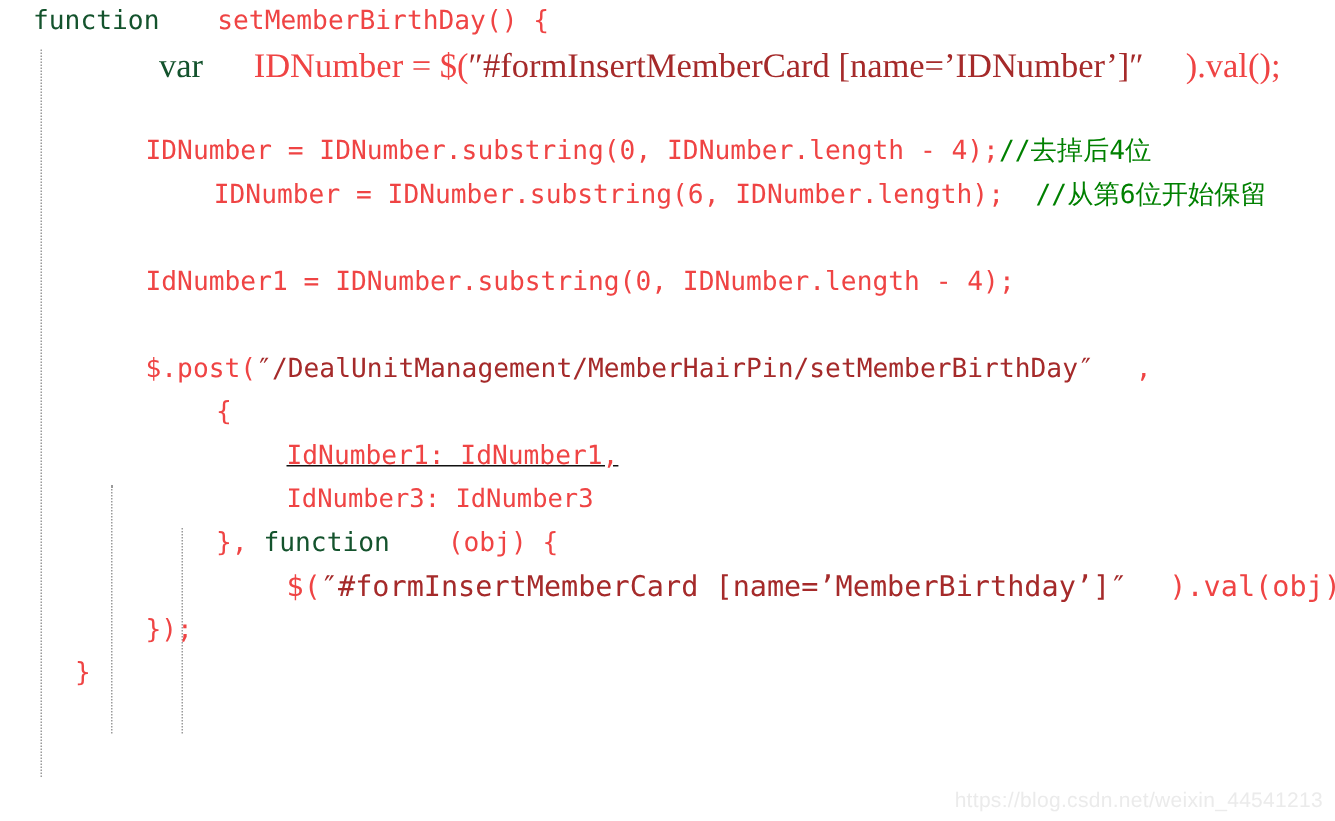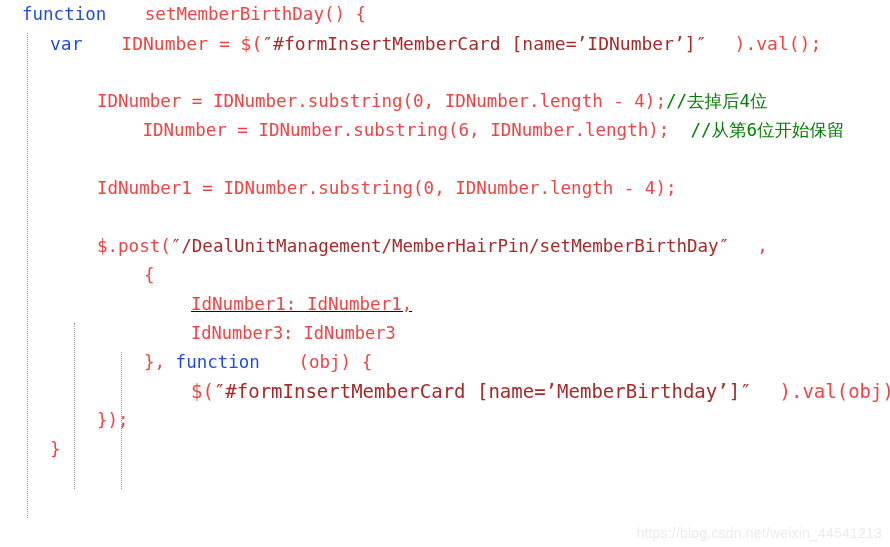--- a/index.html
+++ b/index.html
@@ -60,34 +60,34 @@
     position: absolute;
     right: 8px;
     bottom: 6px;
     font-family: "Liberation Sans", sans-serif;
     font-size: 14px;
     color: #ebebeb;
     letter-spacing: 0.2px;
     white-space: nowrap;
   }
 </style>
-<style>.kw{color:#1d4ed8;}.str{color:#a52a2a;}.com{color:#008000;}.plain{color:#ef4444;margin-left:28px;}#screenshot{background:#ffffff;}.watermark{color:#ebebeb;}</style></head>
+<style>.kw{color:#14532d;}.str{color:#a52a2a;}.com{color:#008000;}.plain{color:#ef4444;margin-left:28px;}#screenshot{background:#ffffff;}.watermark{color:#ebebeb;}</style></head>
 <body>
 
 <div id="screenshot">
 
   <div class="indent-guides">
       <div class="guide" style="left: 27px; top: 33px; height: 485px; border-color: rgb(154, 154, 154);"></div>
       <div class="guide" style="left: 74px; top: 323px; height: 166px; border-color: rgb(154, 154, 154);"></div>
       <div class="guide" style="left: 121px; top: 352px; height: 137px; border-color: rgb(154, 154, 154);"></div>
     </div>
 
   <div class="code">
       <div class="line" style="padding-left: 22px; height: 29px; line-height: 29px; font-size: 17.5px;"><span class="seg kw">function</span><span class="seg plain"> setMemberBirthDay() {</span></div>
-      <div class="line" style="padding-left: 50px; height: 29px; line-height: 29px; font-size: 18px;"><span class="seg kw">var</span><span class="seg plain"> IDNumber = $(</span><span class="seg str">″#formInsertMemberCard [name=’IDNumber’]″</span><span class="seg plain">).val();</span></div>
+      <div class="line" style="padding-left: 106px; height: 29px; line-height: 29px; font-size: 23px; font-family: Liberation Serif, serif;"><span class="seg kw">var</span><span class="seg plain"> IDNumber = $(</span><span class="seg str">″#formInsertMemberCard [name=’IDNumber’]″</span><span class="seg plain">).val();</span></div>
       <div class="line" style="padding-left: 69px; height: 29px; line-height: 29px; font-size: 17.5px;">&nbsp;</div>
       <div class="line" style="padding-left: 69px; height: 29px; line-height: 29px; font-size: 17.5px;"><span class="seg plain">IDNumber = IDNumber.substring(0, IDNumber.length - 4);</span><span class="seg com">//去掉后4位</span></div>
       <div class="line" style="padding-left: 69px; height: 29px; line-height: 29px; font-size: 17.5px; text-align: center;"><span class="seg plain">IDNumber = IDNumber.substring(6, IDNumber.length);  </span><span class="seg com">//从第6位开始保留</span></div>
       <div class="line" style="padding-left: 69px; height: 29px; line-height: 29px; font-size: 17.5px;">&nbsp;</div>
       <div class="line" style="padding-left: 69px; height: 29px; line-height: 29px; font-size: 17.5px;"><span class="seg plain">IdNumber1 = IDNumber.substring(0, IDNumber.length - 4);</span></div>
       <div class="line" style="padding-left: 69px; height: 29px; line-height: 29px; font-size: 17.5px;">&nbsp;</div>
       <div class="line" style="padding-left: 69px; height: 29px; line-height: 29px; font-size: 17.5px;"><span class="seg plain">$.post(</span><span class="seg str">″/DealUnitManagement/MemberHairPin/setMemberBirthDay″</span><span class="seg plain">,</span></div>
       <div class="line" style="padding-left: 116px; height: 29px; line-height: 29px; font-size: 17.5px;"><span class="seg plain">{</span></div>
       <div class="line" style="padding-left: 163px; height: 29px; line-height: 29px; font-size: 17.5px; text-decoration: underline;"><span class="seg plain">IdNumber1: IdNumber1,</span></div>
       <div class="line" style="padding-left: 163px; height: 29px; line-height: 29px; font-size: 17px;"><span class="seg plain">IdNumber3: IdNumber3</span></div>

